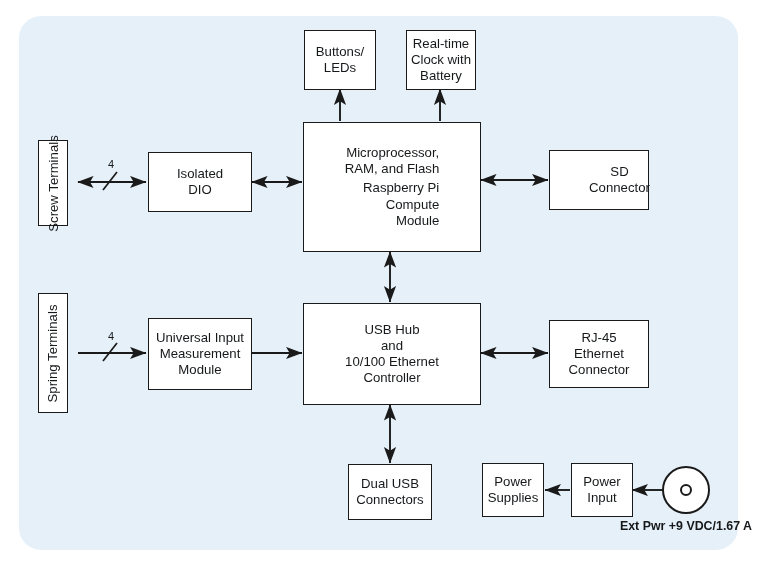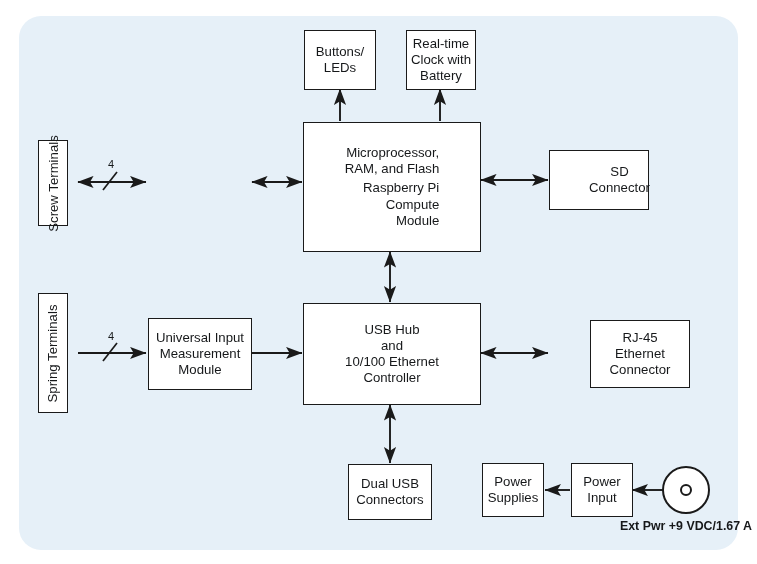--- a/index.html
+++ b/index.html
@@ -79,20 +79,26 @@
   <div class="vlabel" style="left:38px;top:140px;width:30px;height:86px;">
     <span>Screw Terminals</span>
   </div>
   <div class="vlabel" style="left:38px;top:293px;width:30px;height:120px;">
     <span>Spring Terminals</span>
   </div>
 
   <div class="busnum" style="left:108px;top:158px;">4</div>
   <div class="busnum" style="left:108px;top:330px;">4</div>
 
+  <div class="blk" style="left:148px;top:152px;width:104px;height:60px;">
+    <div>
+      <span>Isolated</span>
+      <span>DIO</span>
+    </div>
+  </div>
 
   <div class="blk" style="left:148px;top:318px;width:104px;height:72px;">
     <div>
       <span>Universal Input</span>
       <span>Measurement</span>
       <span>Module</span>
     </div>
   </div>
 
   <div class="blk" style="left:406px;top:30px;width:70px;height:60px;">
@@ -129,21 +135,21 @@
 
   <div class="blk" style="left:303px;top:303px;width:178px;height:102px;">
     <div>
       <span>USB Hub</span>
       <span>and</span>
       <span>10/100 Ethernet</span>
       <span>Controller</span>
     </div>
   </div>
 
-  <div class="blk" style="left:549px;top:320px;width:100px;height:68px;margin-left:41px;">
+  <div class="blk" style="left:549px;top:320px;width:100px;height:68px;">
     <div>
       <span>RJ-45</span>
       <span>Ethernet</span>
       <span>Connector</span>
     </div>
   </div>
 
   <div class="blk" style="left:348px;top:464px;width:84px;height:56px;">
     <div>
       <span>Dual USB</span>

